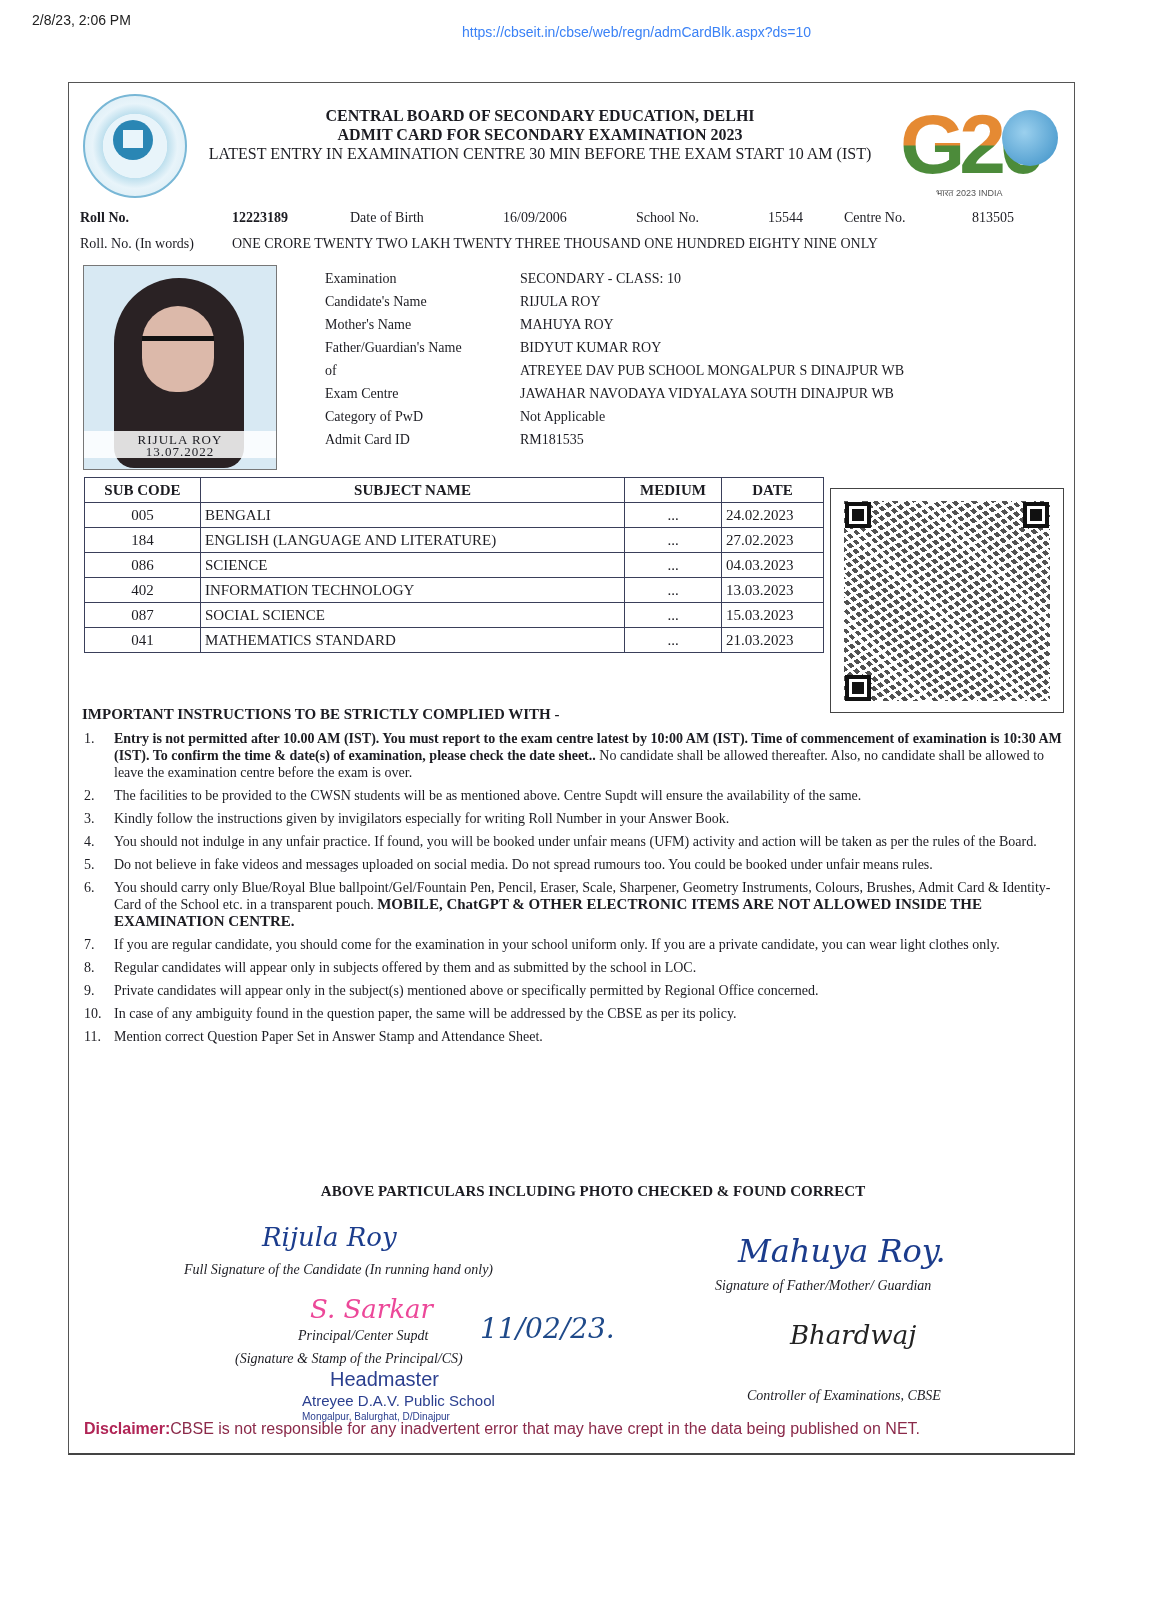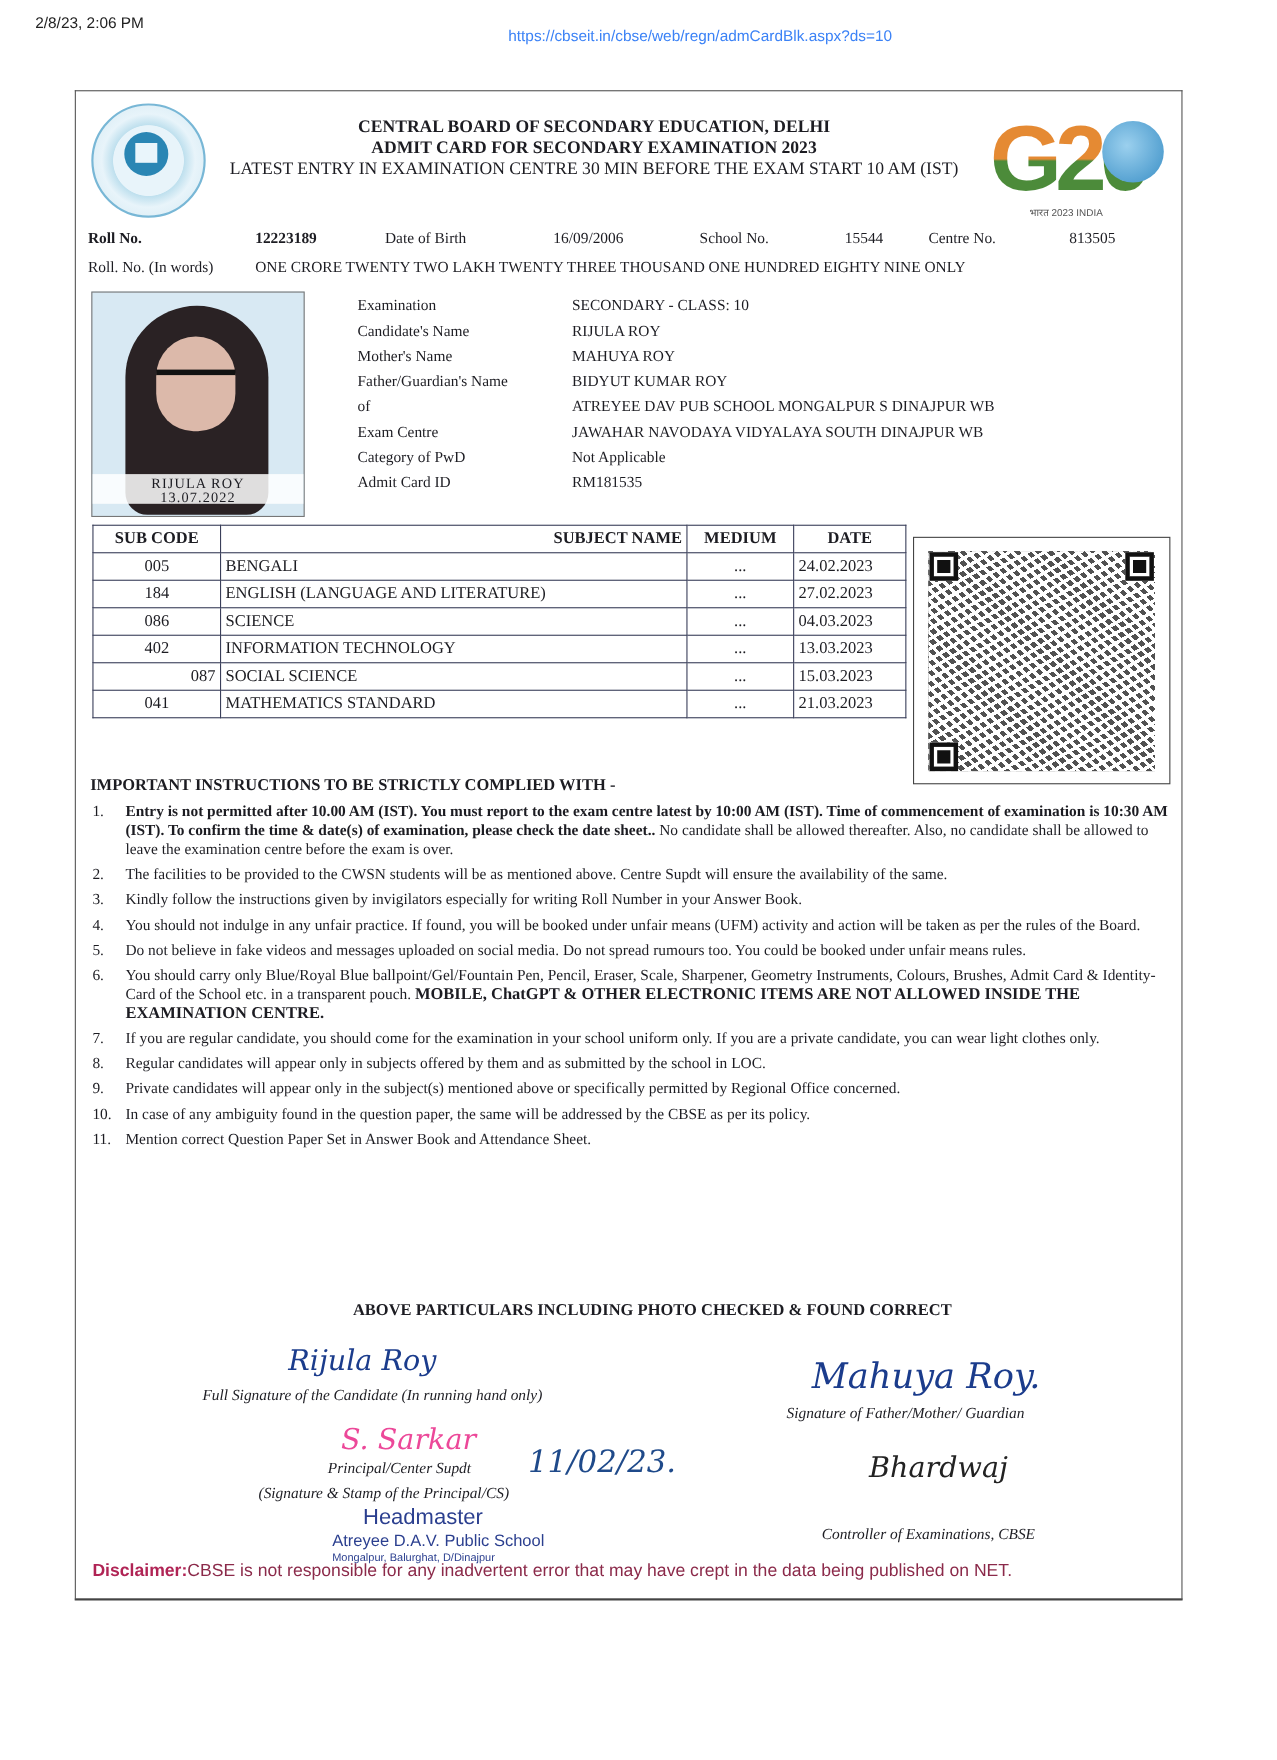--- a/index.html
+++ b/index.html
@@ -121,21 +121,21 @@
   <div class="r">
       <span class="lbl">Admit Card ID</span>
       <span>RM181535</span>
     </div>
 </div>
 
 <table class="subj">
   <tbody>
       <tr>
     <th style="width:107px">SUB CODE</th>
-    <th style="width:415px;text-align:right">SUBJECT NAME</th>
+    <th style="width:415px;text-align:center">SUBJECT NAME</th>
     <th style="width:88px">MEDIUM</th>
     <th style="width:93px">DATE</th>
   </tr>
   <tr>
         <td style="text-align:center">005</td>
         <td>BENGALI</td>
         <td style="text-align:center">...</td>
         <td>24.02.2023</td>
       </tr>
   <tr>
@@ -150,21 +150,21 @@
         <td style="text-align:center">...</td>
         <td>04.03.2023</td>
       </tr>
   <tr>
         <td style="text-align:center">402</td>
         <td>INFORMATION TECHNOLOGY</td>
         <td style="text-align:center">...</td>
         <td>13.03.2023</td>
       </tr>
   <tr>
-        <td style="text-align:right">087</td>
+        <td style="text-align:center">087</td>
         <td>SOCIAL SCIENCE</td>
         <td style="text-align:center">...</td>
         <td>15.03.2023</td>
       </tr>
   <tr>
         <td style="text-align:center">041</td>
         <td>MATHEMATICS STANDARD</td>
         <td style="text-align:center">...</td>
         <td>21.03.2023</td>
       </tr>
@@ -215,21 +215,21 @@
   <div class="it">
       <span class="n">9.</span>
       <span>Private candidates will appear only in the subject(s) mentioned above or specifically permitted by Regional Office concerned.</span>
     </div>
   <div class="it">
       <span class="n">10.</span>
       <span>In case of any ambiguity found in the question paper, the same will be addressed by the CBSE as per its policy.</span>
     </div>
   <div class="it">
       <span class="n">11.</span>
-      <span>Mention correct Question Paper Set in Answer Book and Attendance Sheet.</span>
+      <span>Mention correct Question Paper Set in Answer Stamp and Attendance Sheet.</span>
     </div>
 </div>
 
 <div class="checked">ABOVE PARTICULARS INCLUDING PHOTO CHECKED &amp; FOUND CORRECT</div>
 
 <div class="sig" style="left:262px;top:1222px;font-size:26px">Rijula Roy</div>
 <div class="lbl-abs" style="left:184px;top:1262px">Full Signature of the Candidate (In running hand only)</div>
 
 <div class="sig" style="left:738px;top:1232px;font-size:32px">Mahuya Roy.</div>
 <div class="lbl-abs" style="left:715px;top:1278px">Signature of Father/Mother/ Guardian</div>

